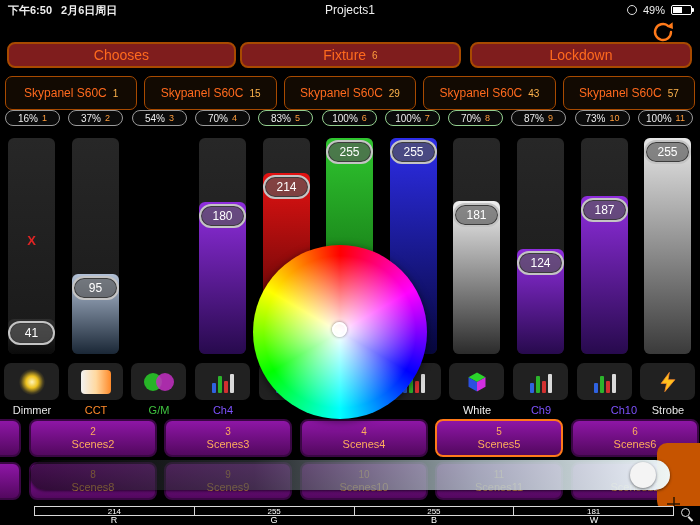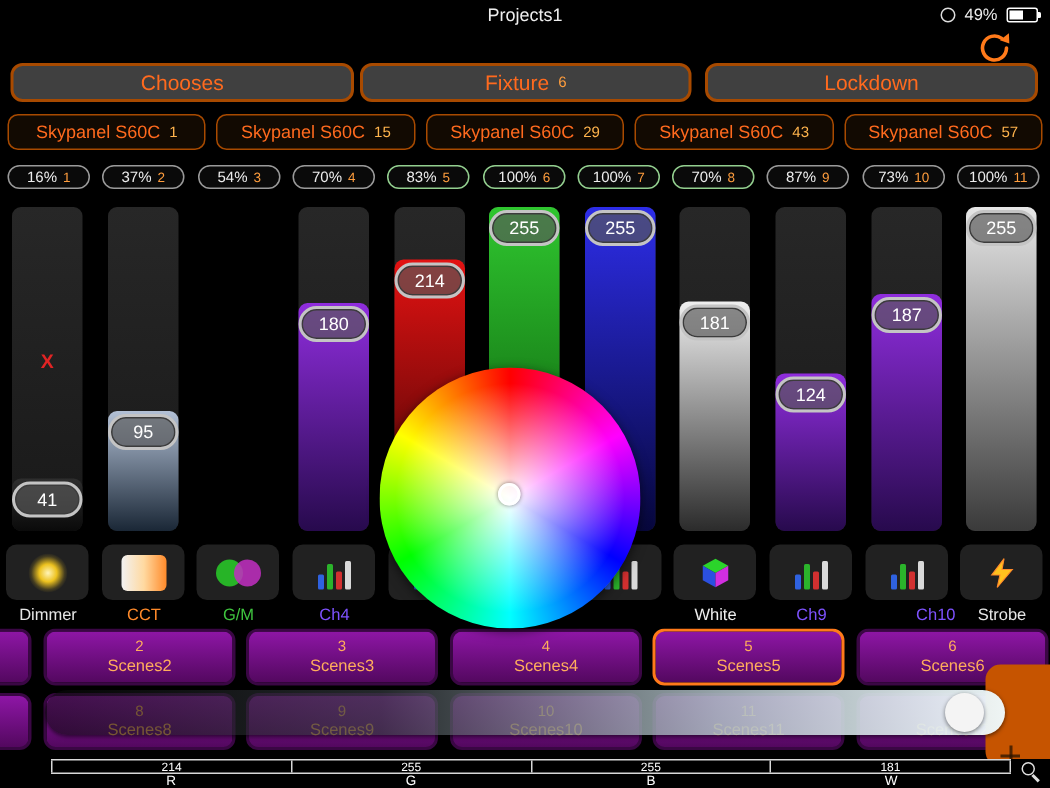--- a/index.html
+++ b/index.html
@@ -12,28 +12,28 @@
   .sb-left{display:flex;gap:9px;font-weight:bold;}
   .sb-center{position:absolute;left:0;right:0;text-align:center;font-size:12px;pointer-events:none;}
   .sb-right{margin-left:auto;display:flex;align-items:center;gap:6px;z-index:2;}
   .lock-ic{width:10px;height:10px;border:1.5px solid #ddd;border-radius:50%;}
   .batt{width:21px;height:10px;border:1px solid #fff;border-radius:2px;position:relative;}
   .batt i{position:absolute;left:1px;top:1px;bottom:1px;width:49%;background:#fff;display:block;}
   .batt:after{content:'';position:absolute;right:-3px;top:2px;width:2px;height:4px;background:#fff;border-radius:0 1px 1px 0;}
   .refresh{position:absolute;top:19px;left:650px;z-index:3;width:26px;height:26px;}
 
   
-  .toolbar-btn{position:absolute;top:42px;height:26px;border:2px solid #a84a00;border-radius:8px;background:#404040;color:#ff6a1e;font-size:14px;display:flex;align-items:center;justify-content:center;gap:6px;}
+  .toolbar-btn{position:absolute;top:42px;height:26px;border:2px solid #a84a00;border-radius:8px;background:#7f1d1d;color:#ff6a1e;font-size:14px;display:flex;align-items:center;justify-content:center;gap:6px;}
   #btn-chooses{left:7px;width:229px;}
   #btn-fixture{left:240px;width:221px;}
   #btn-lockdown{left:470px;width:222px;}
   .tb-count{font-size:10px;color:#ff9d3d;}
 
   
-  .fixture-tabs{position:absolute;top:76px;left:5px;right:5px;height:24px;display:flex;gap:7px;}
+  .fixture-tabs{position:absolute;top:76px;left:5px;right:5px;height:34px;display:flex;gap:7px;}
   .fixture-tab{flex:1;border:1.5px solid #a84a00;border-radius:7px;background:#120a02;color:#ff6a1e;font-size:12px;display:flex;align-items:center;justify-content:center;gap:6px;}
   .fx-num{font-size:10px;color:#ffb44d;}
 
   
   .percent-row{position:absolute;top:110px;left:0;width:700px;height:17px;}
   .pill{position:absolute;top:0;width:55px;height:16px;border:1.5px solid #9a9a9a;border-radius:9px;background:#0a0a0a;display:flex;align-items:center;justify-content:center;gap:4px;}
   .pill.sel{border-color:#93cf8f;}
   .pct{font-size:10px;color:#ededed;}
   .pnum{font-size:9px;color:#ff9d3d;}
 
@@ -96,20 +96,24 @@
   .lab-row{position:absolute;left:34px;top:10px;width:640px;height:9px;display:flex;}
   .lab-cell{flex:1;text-align:center;font-size:9px;line-height:9px;color:#fff;}
   .search{position:absolute;left:681px;top:508px;width:15px;height:15px;z-index:9;}
   .search .lens{position:absolute;left:0;top:0;width:9px;height:9px;border:1.5px solid #e0e0e0;border-radius:50%;}
   .search .handle{position:absolute;left:8px;top:8px;width:6px;height:1.5px;background:#e0e0e0;transform:rotate(45deg);transform-origin:0 0;}
 </style>
 </head>
 <body>
 
 <div class="status-bar">
+  <div class="sb-left">
+    <span>下午6:50</span>
+    <span>2月6日周日</span>
+  </div>
   <div class="sb-center">Projects1</div>
   <div class="sb-right">
     <span class="lock-ic"></span>
     <span>49%</span>
     <span class="batt">
         <i></i>
       </span>
   </div>
 </div>
 

